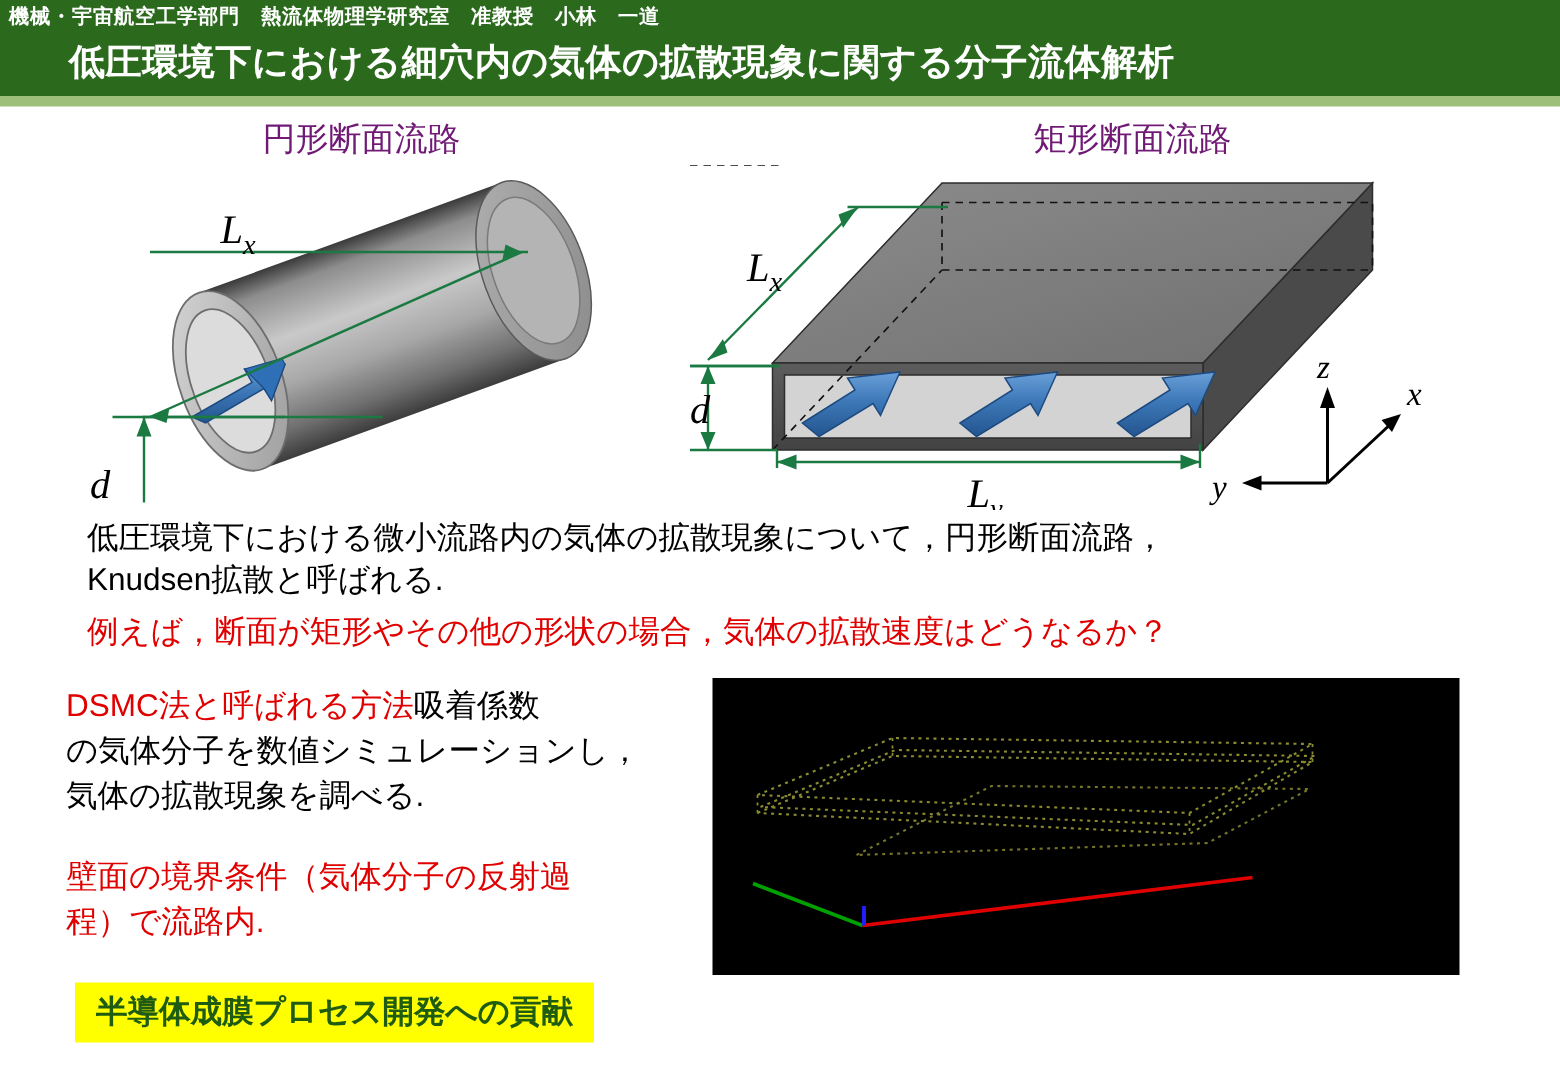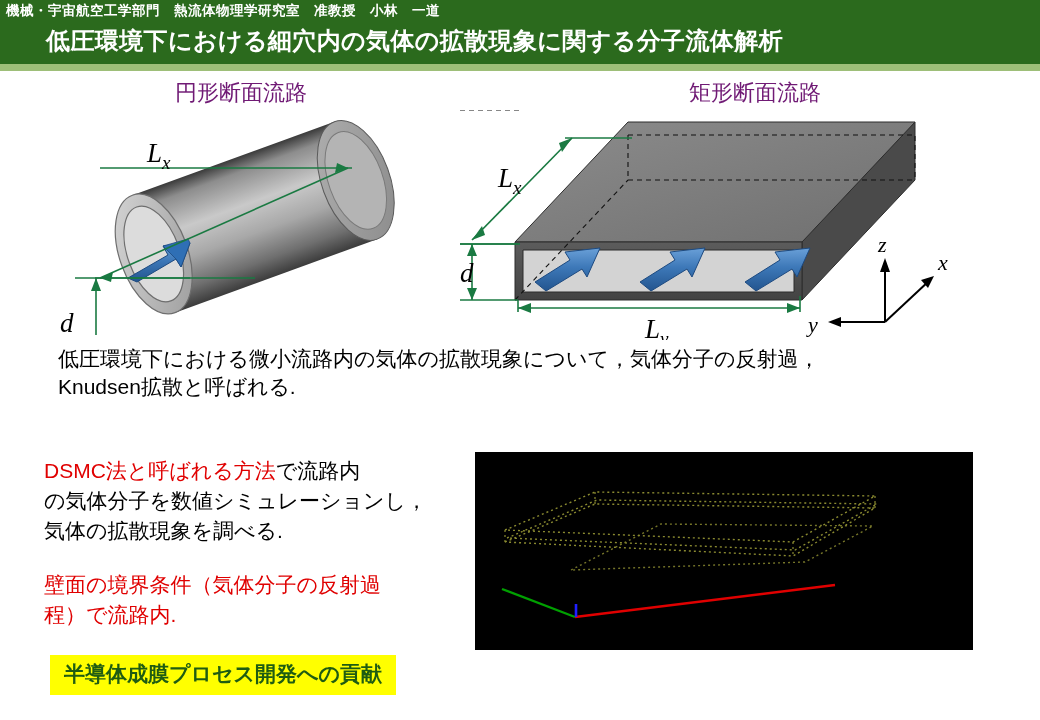--- a/index.html
+++ b/index.html
@@ -230,26 +230,27 @@
       <polygon points="425,148 420,162 430,162" fill="#000"></polygon>
       <polygon points="474,166 461,170 468,178" fill="#000"></polygon>
       <polygon points="368,212 381,207 381,217" fill="#000"></polygon>
       <text x="418" y="142" font-family="'Liberation Serif','DejaVu Serif',serif" font-style="italic" font-size="22" fill="#000">z</text>
       <text x="478" y="160" font-family="'Liberation Serif','DejaVu Serif',serif" font-style="italic" font-size="22" fill="#000">x</text>
       <text x="348" y="222" font-family="'Liberation Serif','DejaVu Serif',serif" font-style="italic" font-size="22" fill="#000">y</text>
     </svg>
   </div>
 
   <div class="para p-main">
-    <div>低圧環境下における微小流路内の気体の拡散現象について，気体分子の反射過，</div>
+    <div>低圧環境下における微小流路内の気体の拡散現象について，円形断面流路，</div>
     <div>Knudsen拡散と呼ばれる.</div>
   </div>
+  <div class="para p-red">例えば，断面が矩形やその他の形状の場合，気体の拡散速度はどうなるか？</div>
 
   <div class="lcol lblock1">
-    <div><span class="red">DSMC法と呼ばれる方法</span><span>で流路内</span></div>
+    <div><span class="red">DSMC法と呼ばれる方法</span><span>吸着係数</span></div>
     <div>の気体分子を数値シミュレーションし，</div>
     <div>気体の拡散現象を調べる.</div>
   </div>
 
   <div class="lcol lblock2">
     <div>壁面の境界条件（気体分子の反射過</div>
     <div>程）で流路内.</div>
   </div>
 
   <div class="yellow-box">半導体成膜プロセス開発への貢献</div>

